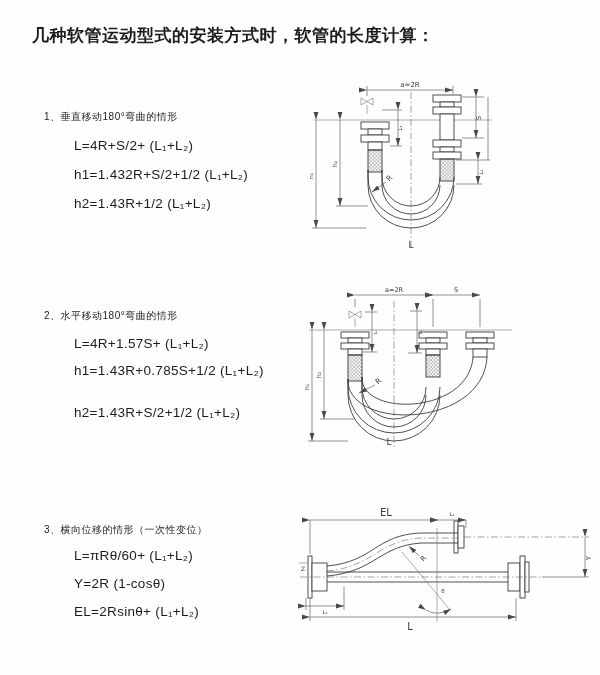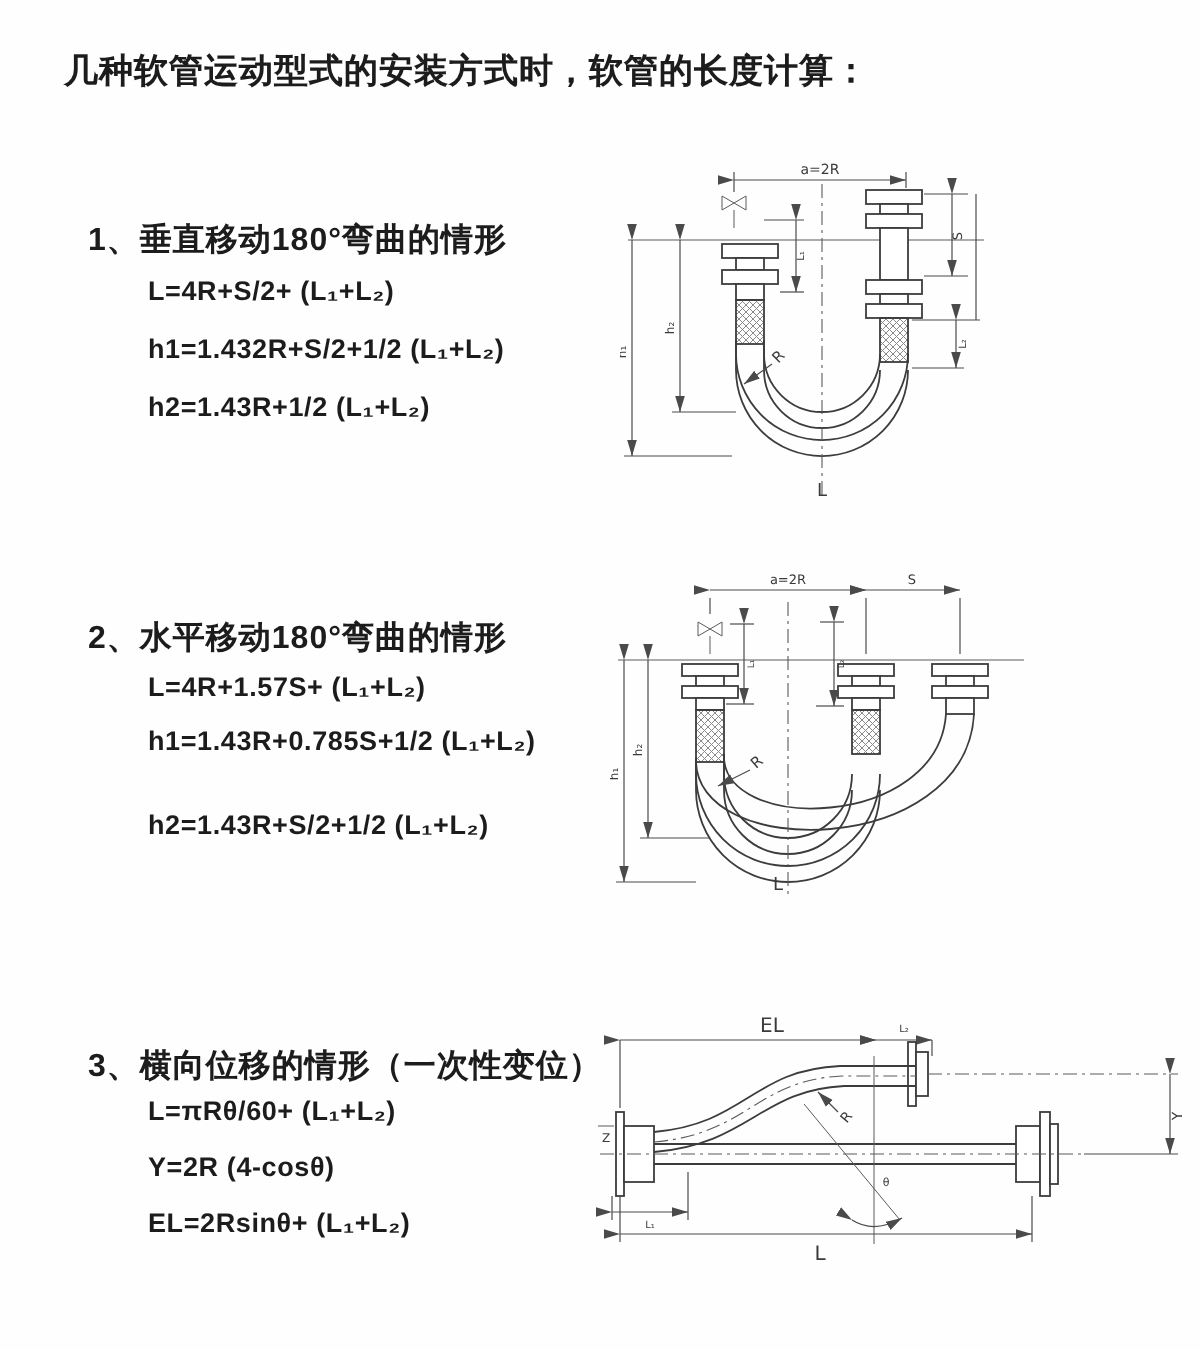--- a/index.html
+++ b/index.html
@@ -3,22 +3,22 @@
 <meta charset="utf-8">
 <style>
   html,body{margin:0;padding:0;}
   body{
     width:600px;height:675px;position:relative;background:#fefefe;
     font-family:"Liberation Sans","DejaVu Sans",sans-serif;color:#1c1c1c;
     overflow:hidden;
   }
   .abs{position:absolute;}
   .doc-title{left:32px;top:24px;font-size:17px;font-weight:bold;letter-spacing:.5px;}
-  .sec-heading{font-size:16px;font-weight:bold;letter-spacing:.5px;}
-  .formula{font-size:13.5px;letter-spacing:.3px;font-weight:bold;}
+  .sec-heading{font-size:10px;font-weight:normal;letter-spacing:.5px;}
+  .formula{font-size:13.5px;letter-spacing:.3px;}
   svg{display:block;}
   svg text{font-family:"DejaVu Sans","Liberation Sans",sans-serif;fill:#3a3a3a;}
   .part{fill:#fff;stroke:#3c3c3c;stroke-width:.9;}
   .hatch1{fill:url(#hx1);stroke:#3c3c3c;stroke-width:.9;}
   .hatch2{fill:url(#hx2);stroke:#3c3c3c;stroke-width:.9;}
   .hose{fill:none;stroke:#3c3c3c;stroke-width:.9;}
   .dim{stroke:#4a4a4a;stroke-width:.6;fill:none;}
   .thin{stroke:#5a5a5a;stroke-width:.5;fill:none;}
   .cl{stroke:#5a5a5a;stroke-width:.55;fill:none;stroke-dasharray:7 2.5 1.5 2.5;}
 </style>
@@ -223,21 +223,21 @@
   <g>
     <line class="dim" x1="70" y1="102" x2="54" y2="110" marker-end="url(#ar2)"></line>
     <text x="75" y="100" font-size="7.5" text-anchor="middle" transform="rotate(-40 75 100)">R</text>
   </g>
 
   <text x="84" y="162" font-size="9" text-anchor="middle">L</text>
 </svg>
 
 <div class="abs sec-heading" style="left:44px;top:523px">3、横向位移的情形（一次性变位）</div>
 <div class="abs formula" style="left:74px;top:548px">L=πRθ/60+ (L₁+L₂)</div>
-<div class="abs formula" style="left:74px;top:576px">Y=2R (4-cosθ)</div>
+<div class="abs formula" style="left:74px;top:576px">Y=2R (1-cosθ)</div>
 <div class="abs formula" style="left:74px;top:604px">EL=2Rsinθ+ (L₁+L₂)</div>
 
 <svg class="abs" style="left:298px;top:498px" width="300" height="150" viewBox="0 0 300 150">
   <defs>
     <marker id="ar3" markerWidth="9" markerHeight="8" refX="8" refY="3" orient="auto" markerUnits="userSpaceOnUse">
       <path d="M0,0.6 L8,3 L0,5.4 Z" fill="#4a4a4a"></path>
     </marker>
   </defs>
 
   <g>

